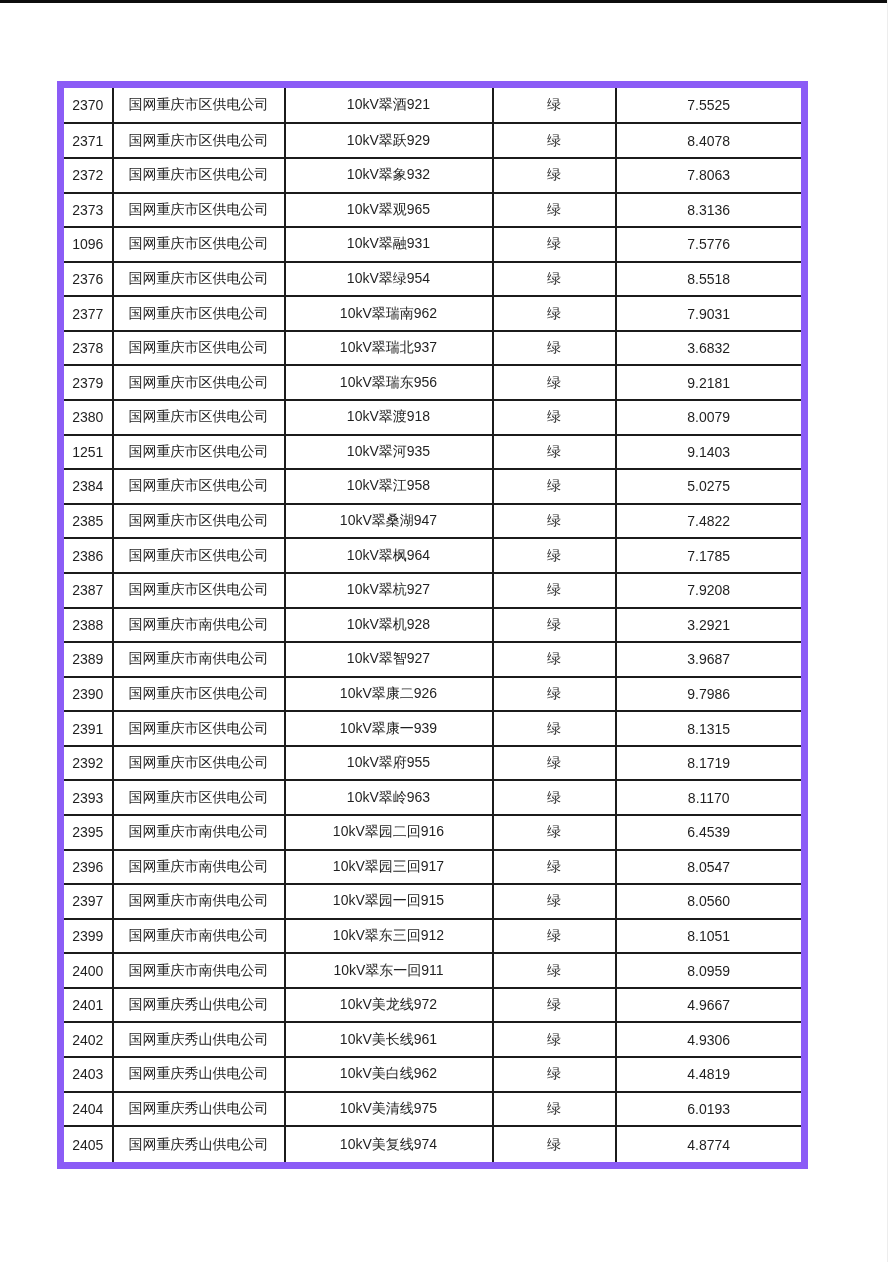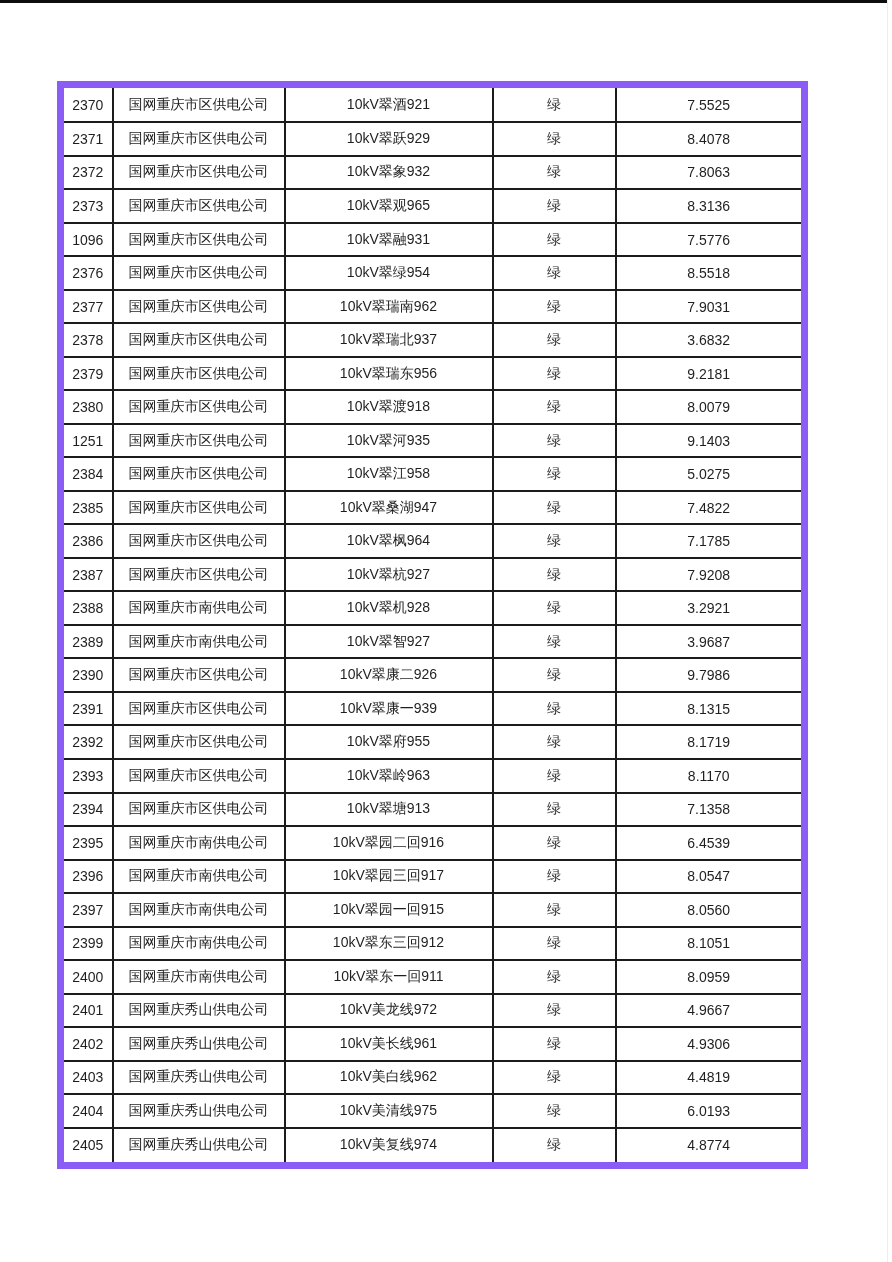--- a/index.html
+++ b/index.html
@@ -207,27 +207,20 @@
           <td>8.1719</td>
         </tr>
         <tr>
           <td>2393</td>
           <td>国网重庆市区供电公司</td>
           <td>10kV翠岭963</td>
           <td>绿</td>
           <td>8.1170</td>
         </tr>
         <tr>
-          <td>2394</td>
-          <td>国网重庆市区供电公司</td>
-          <td>10kV翠塘913</td>
-          <td>绿</td>
-          <td>7.1358</td>
-        </tr>
-        <tr>
           <td>2395</td>
           <td>国网重庆市南供电公司</td>
           <td>10kV翠园二回916</td>
           <td>绿</td>
           <td>6.4539</td>
         </tr>
         <tr>
           <td>2396</td>
           <td>国网重庆市南供电公司</td>
           <td>10kV翠园三回917</td>

